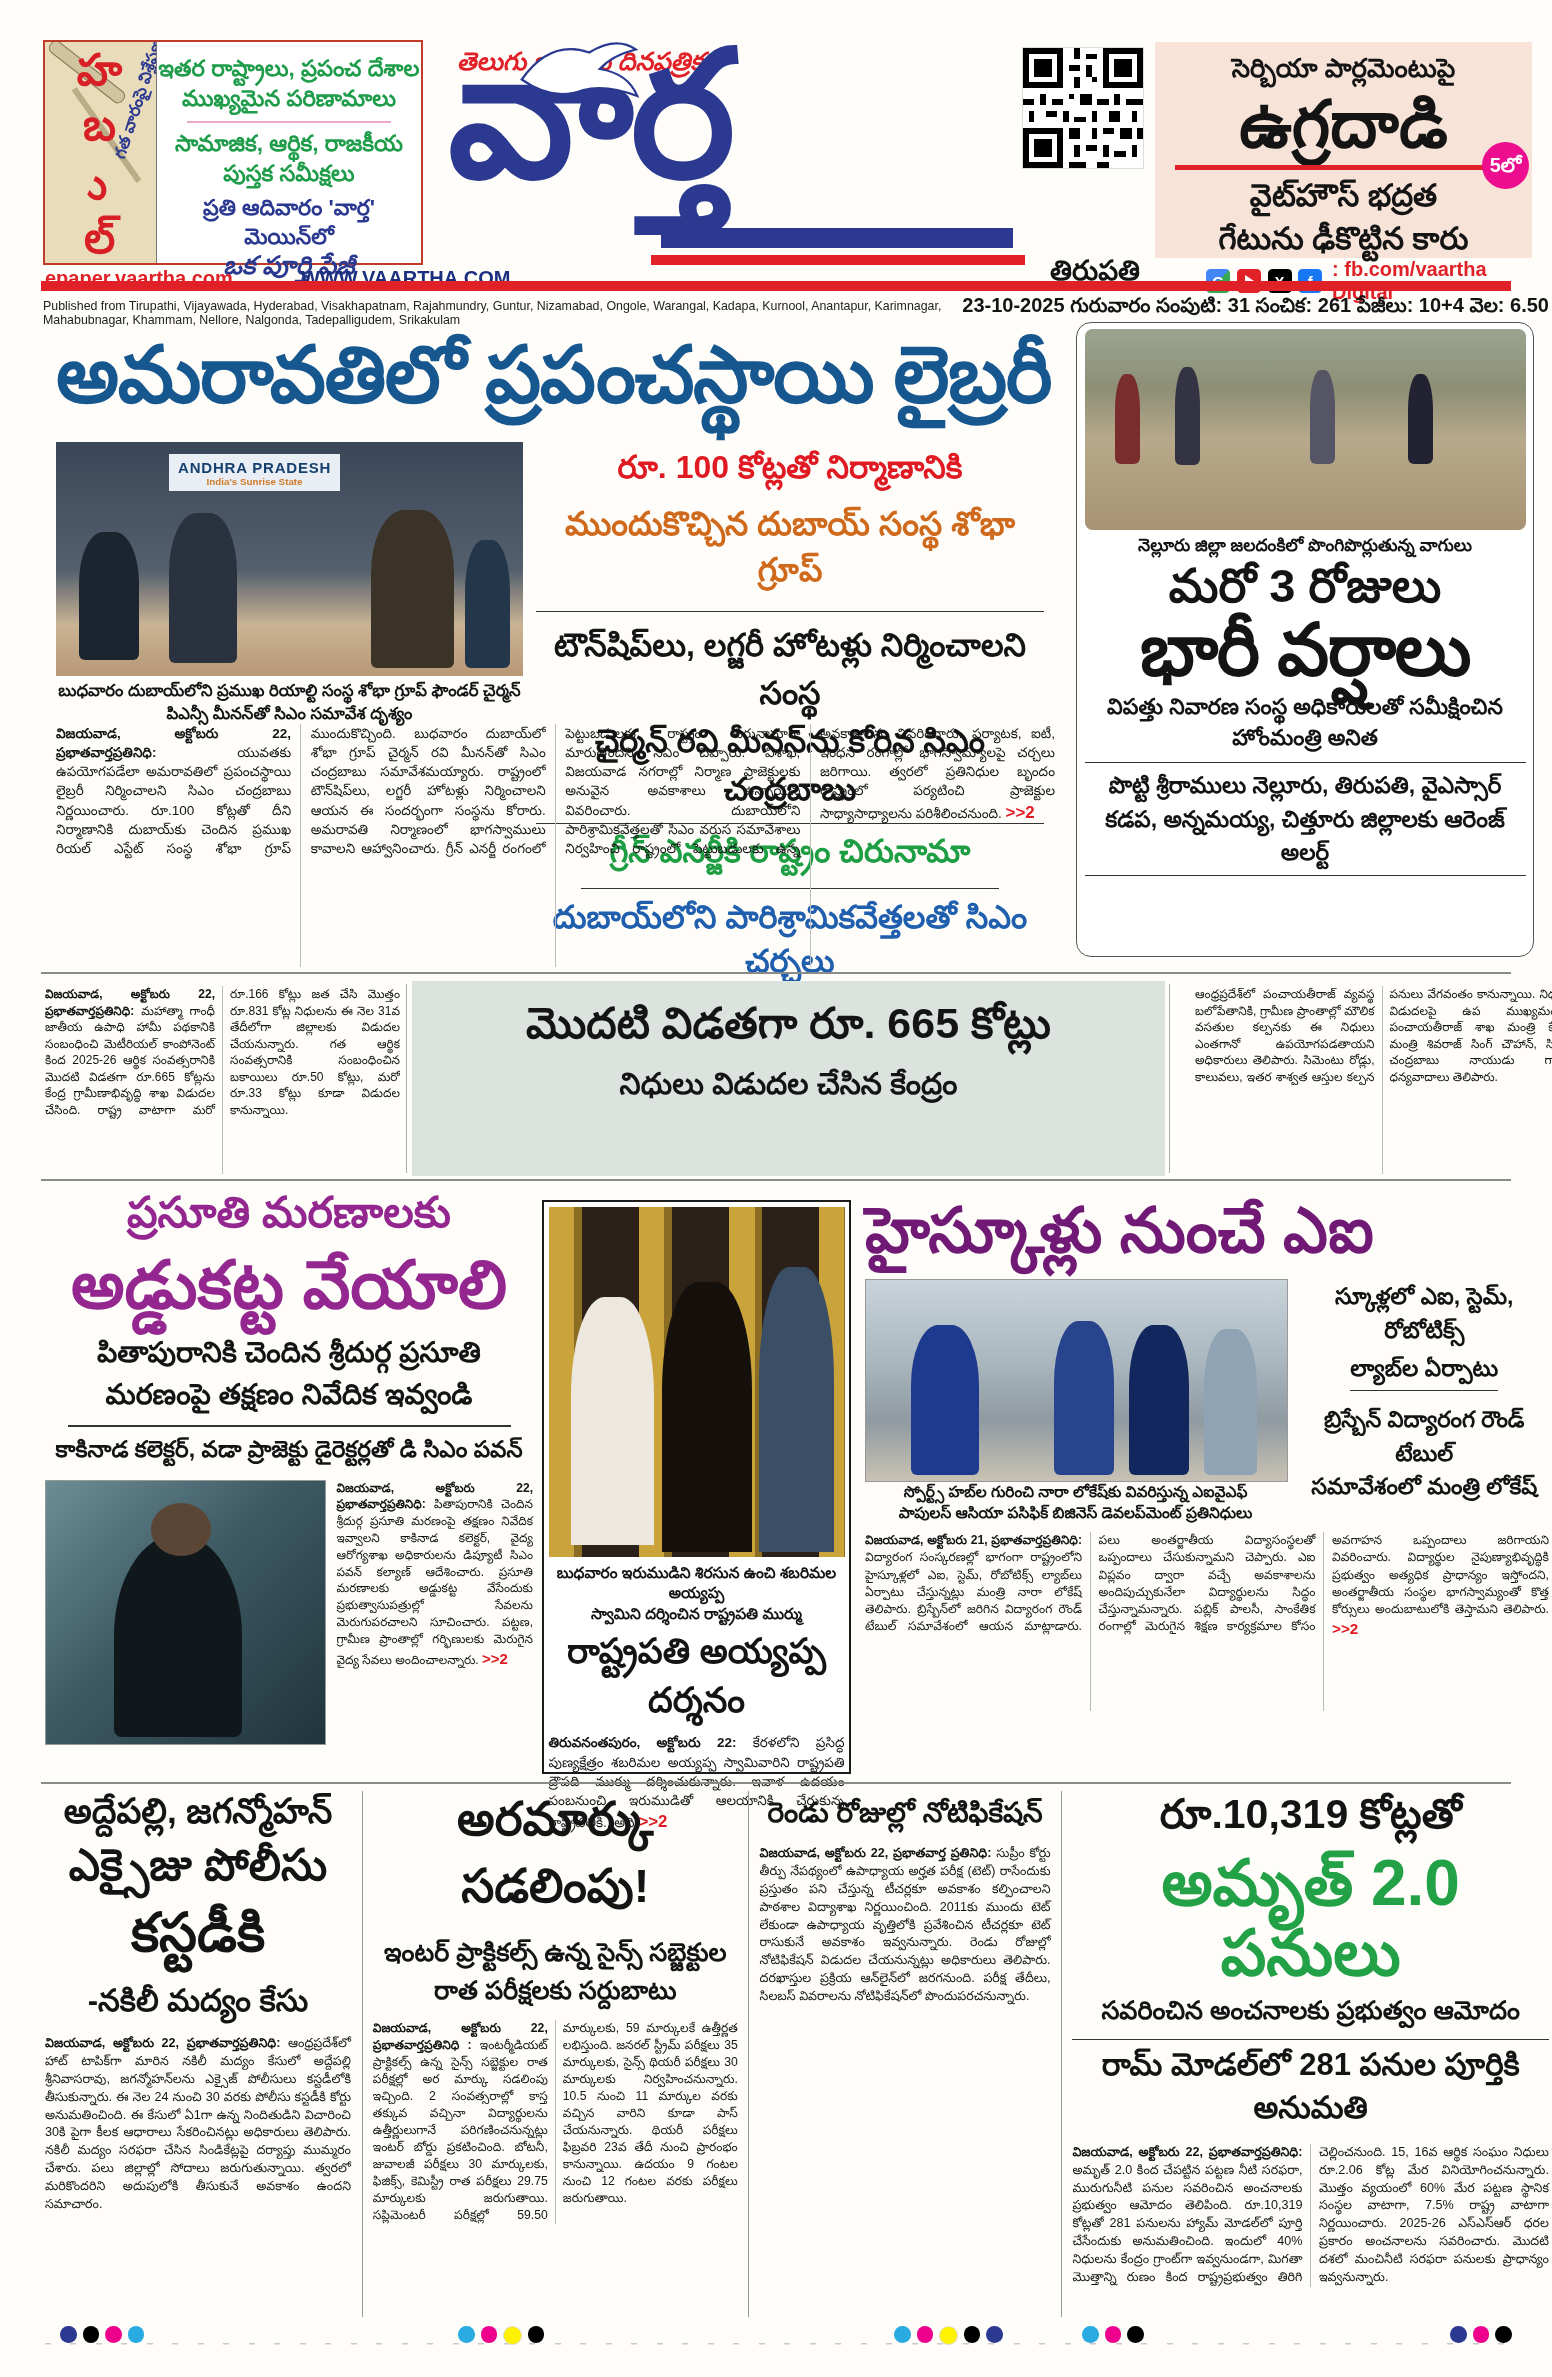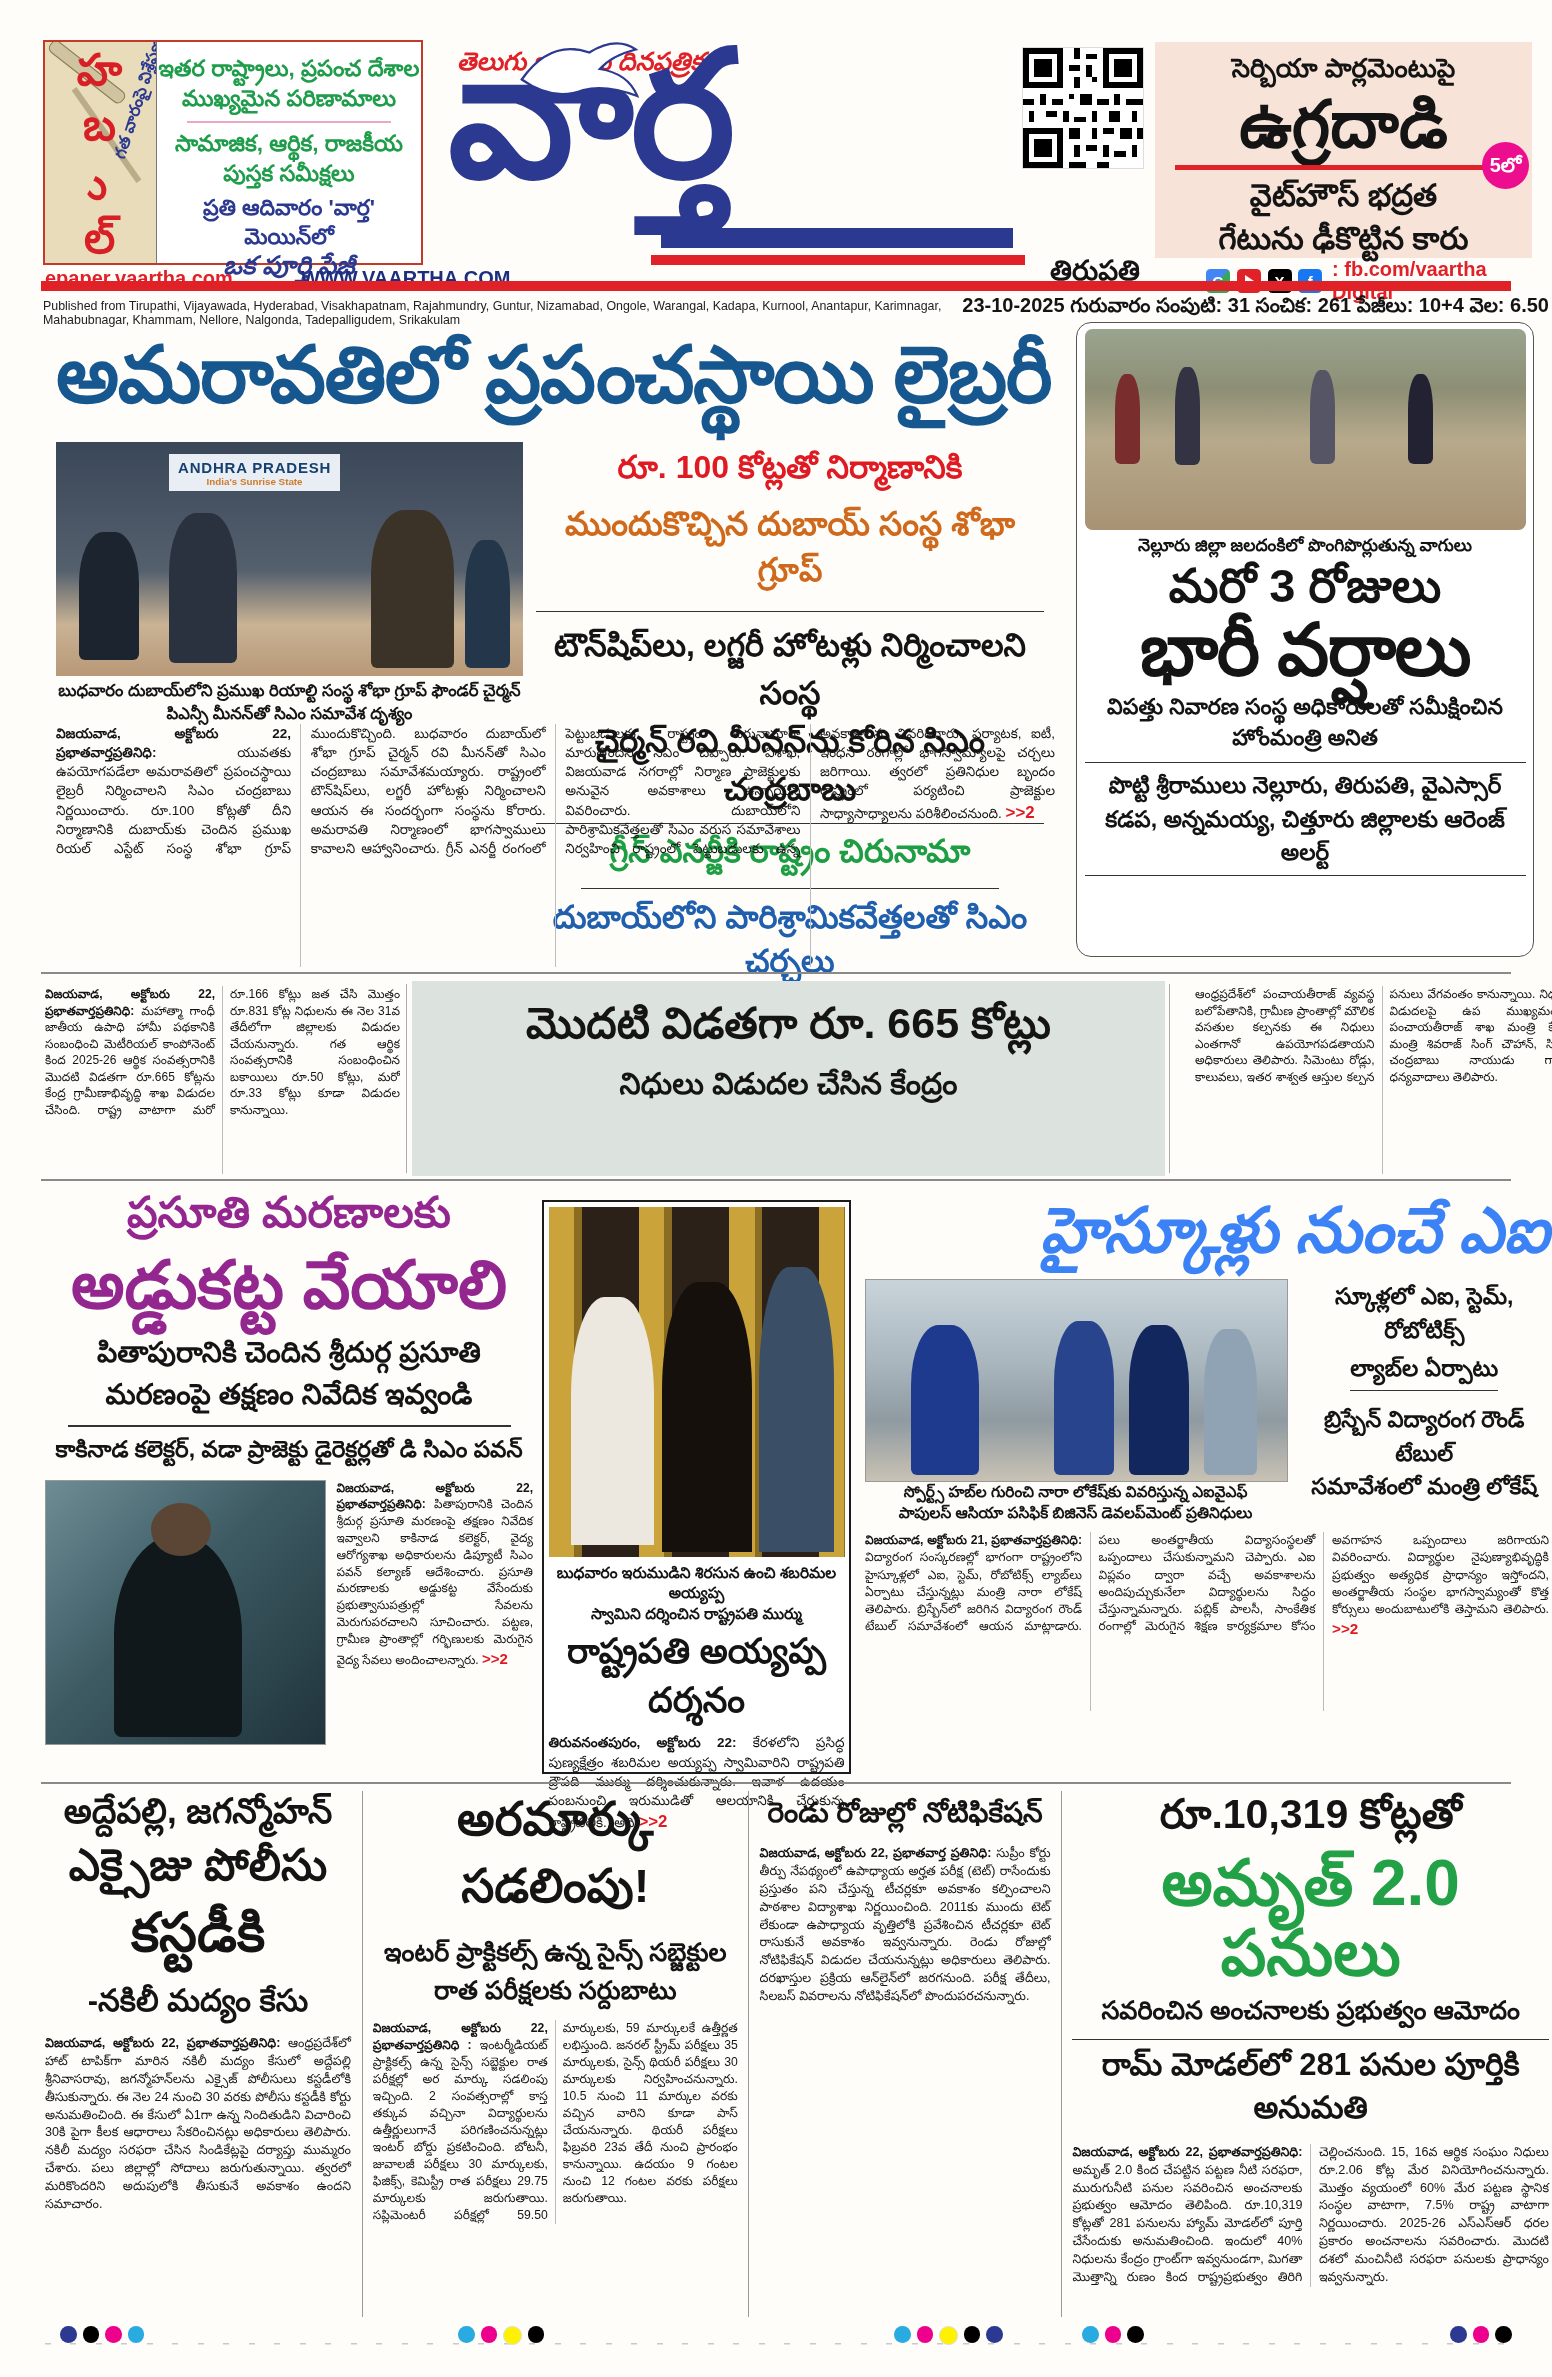--- a/index.html
+++ b/index.html
@@ -115,21 +115,21 @@
   .p-body{flex:1;font-size:12px;line-height:1.4;text-align:justify;}
 
   .pres-box{left:542px;top:1200px;width:309px;height:574px;border:2.3px solid #1c1c1c;box-sizing:border-box;padding:4.5px;background:#fff;}
   .pres-photo{width:100%;height:350px;background:
      repeating-linear-gradient(90deg,#caa43b 0 25.5px,#8a6d22 25.5px 33px,#2b2118 33px 90px);position:relative;overflow:hidden;}
   .pres-cap{font-size:15.4px;font-weight:bold;text-align:center;line-height:1.35;margin-top:6px;}
   .pres-head{font-size:35px;font-weight:800;text-align:center;margin:6px 0 4.5px 0;}
   .pres-body{font-size:13.5px;line-height:1.42;text-align:justify;}
 
   .ai{left:865px;top:1196px;width:684px;}
-  .ai-head{font-size:63px;color:#3b82f6;font-weight:800;text-align:right;line-height:1.1;font-style:italic;}
+  .ai-head{font-size:63px;color:#701a75;font-weight:800;text-align:left;line-height:1.1;}
   .ai-row{display:flex;gap:13.5px;margin-top:13.5px;}
   .ai-photo-wrap{width:421px;flex:none;}
   .ai-photo{width:421px;height:201px;border:0.8px solid #999;
      background:linear-gradient(180deg,#c9d4da 0%,#aab7bf 40%,#8f9aa1 70%,#c9c2b4 100%);position:relative;overflow:hidden;}
   .ai-cap{font-size:15.4px;font-weight:bold;text-align:center;line-height:1.35;margin-top:0;}
   .ai-subs{flex:1;text-align:center;}
   .a1{font-size:23px;font-weight:800;line-height:1.5;}
   .a2{font-size:23px;font-weight:800;border-bottom:1.5px solid #333;display:inline-block;padding-bottom:4.5px;margin:3px 0 7.5px 0;}
   .a3{font-size:22.5px;font-weight:800;line-height:1.5;margin-top:4.5px;}
   .ai-body{margin-top:9px;column-count:3;column-gap:16.5px;column-rule:0.8px solid #bbb;

